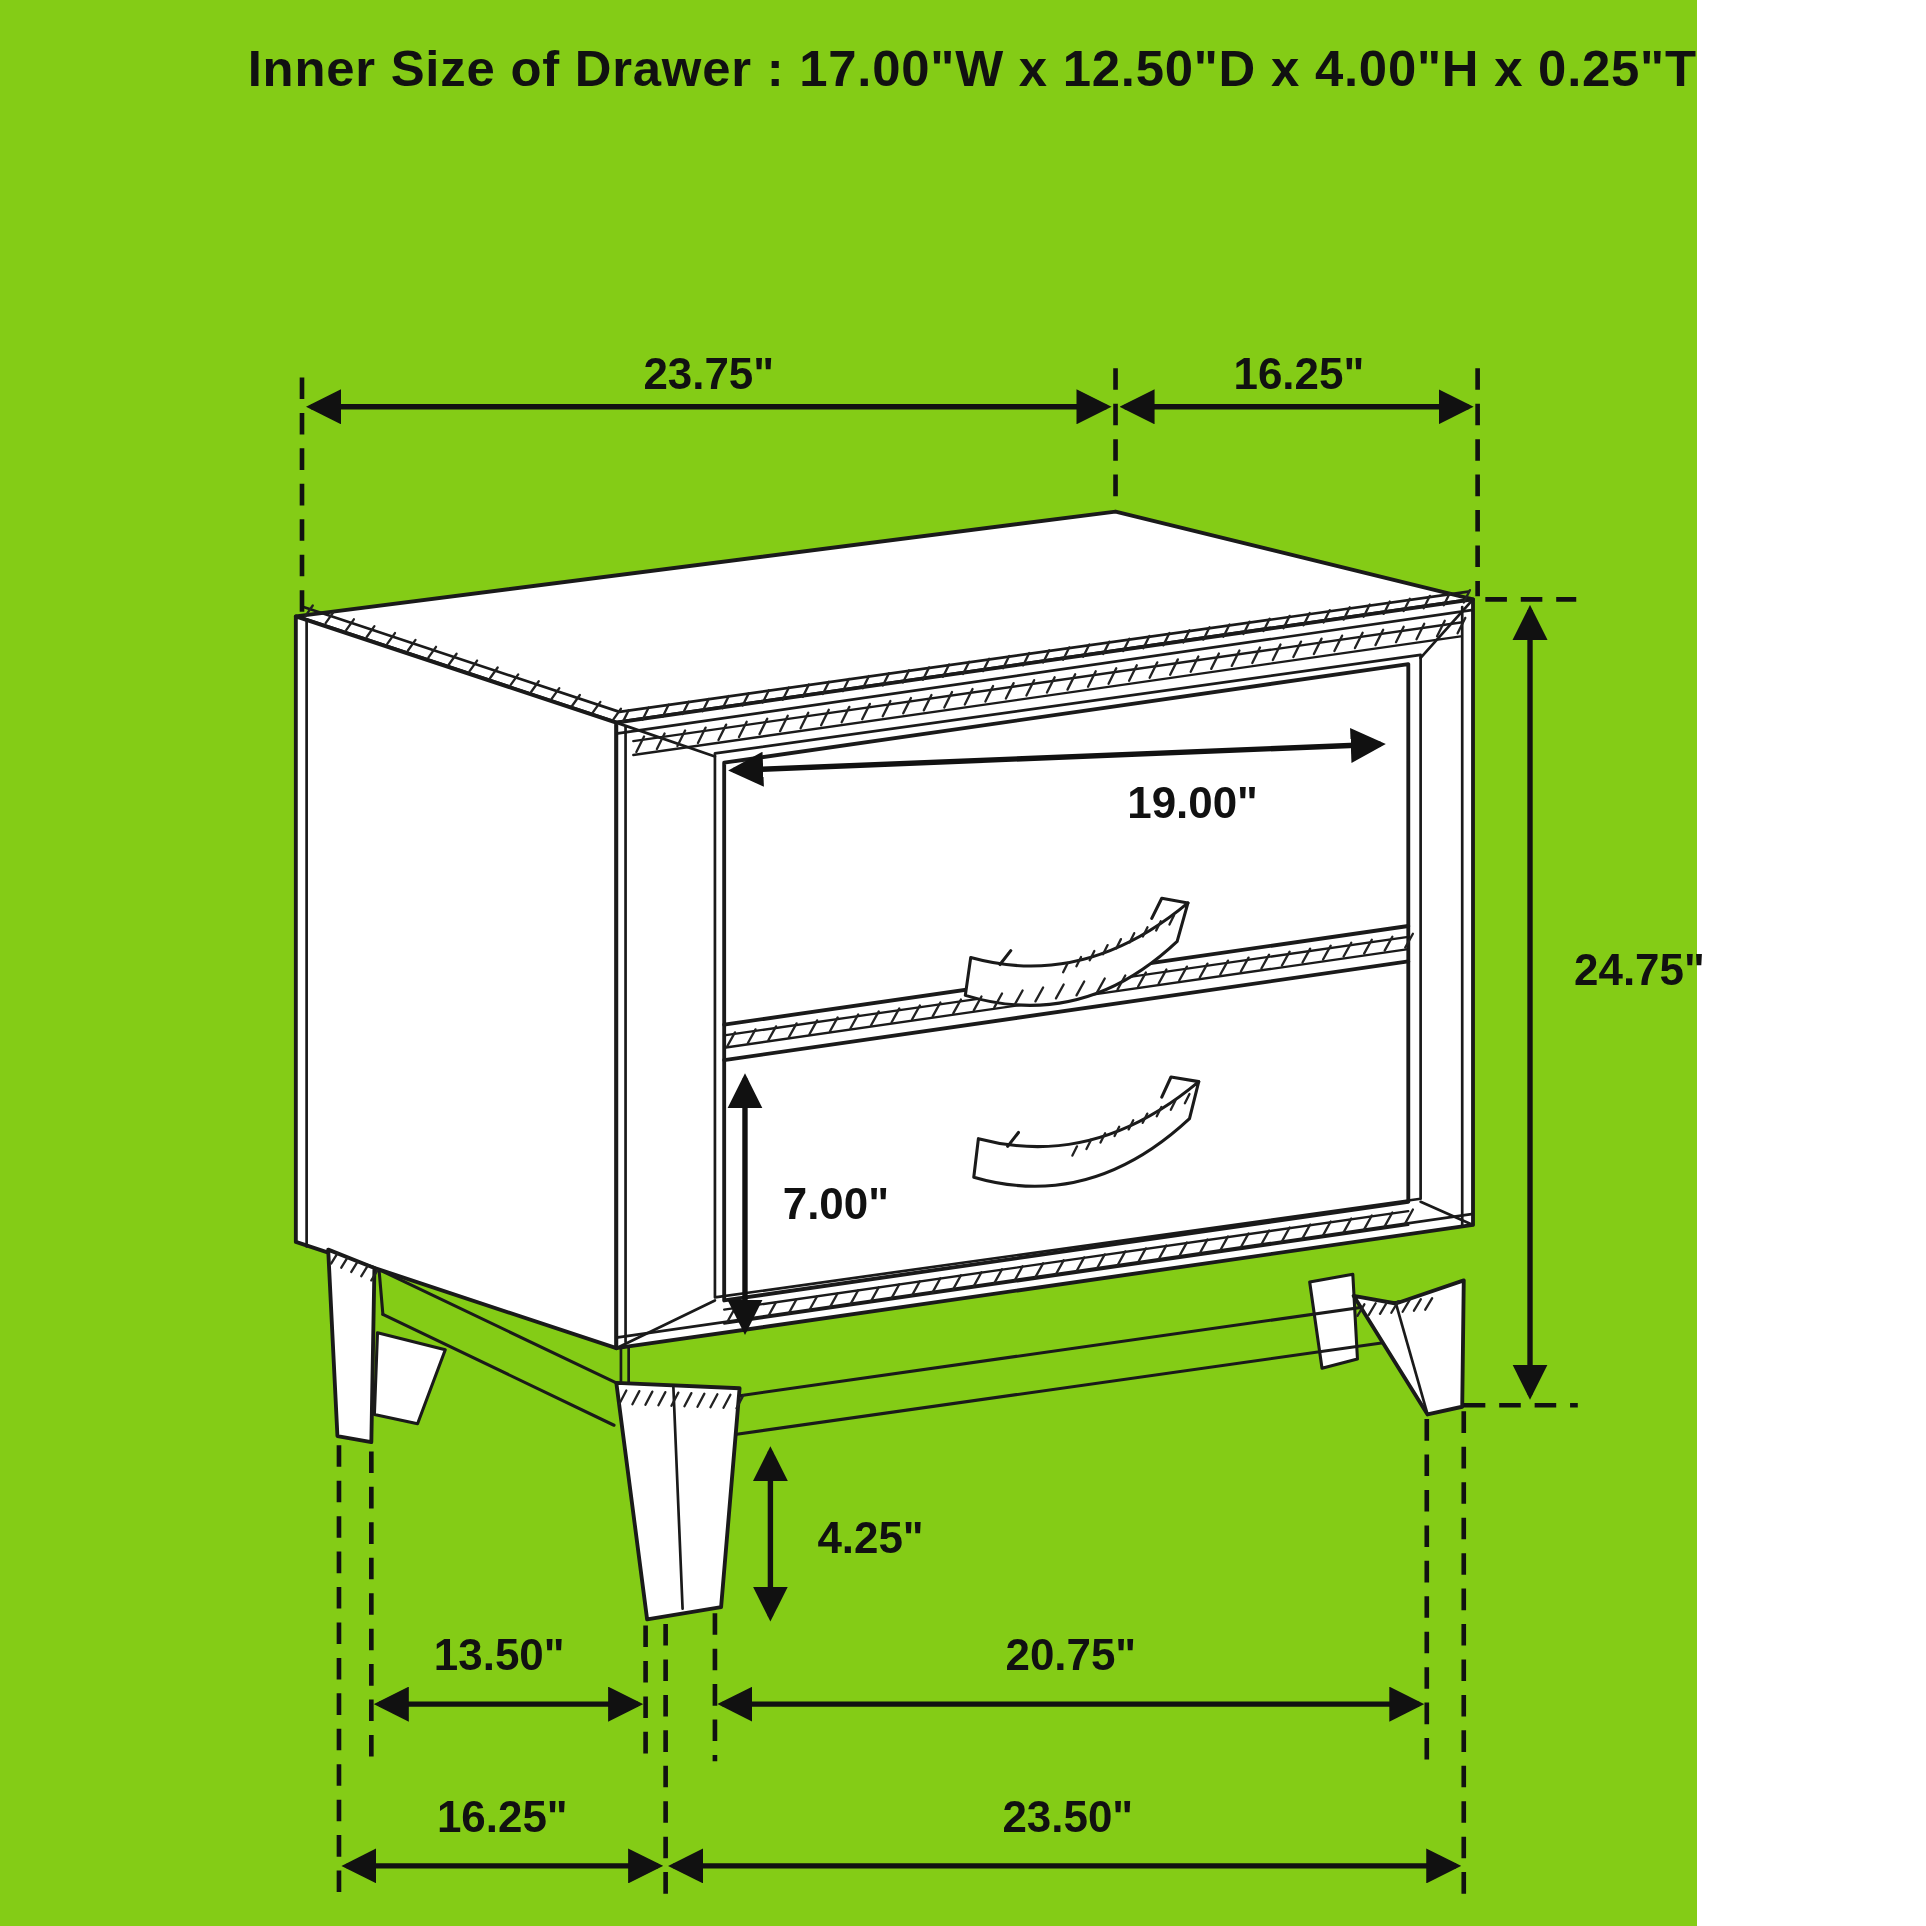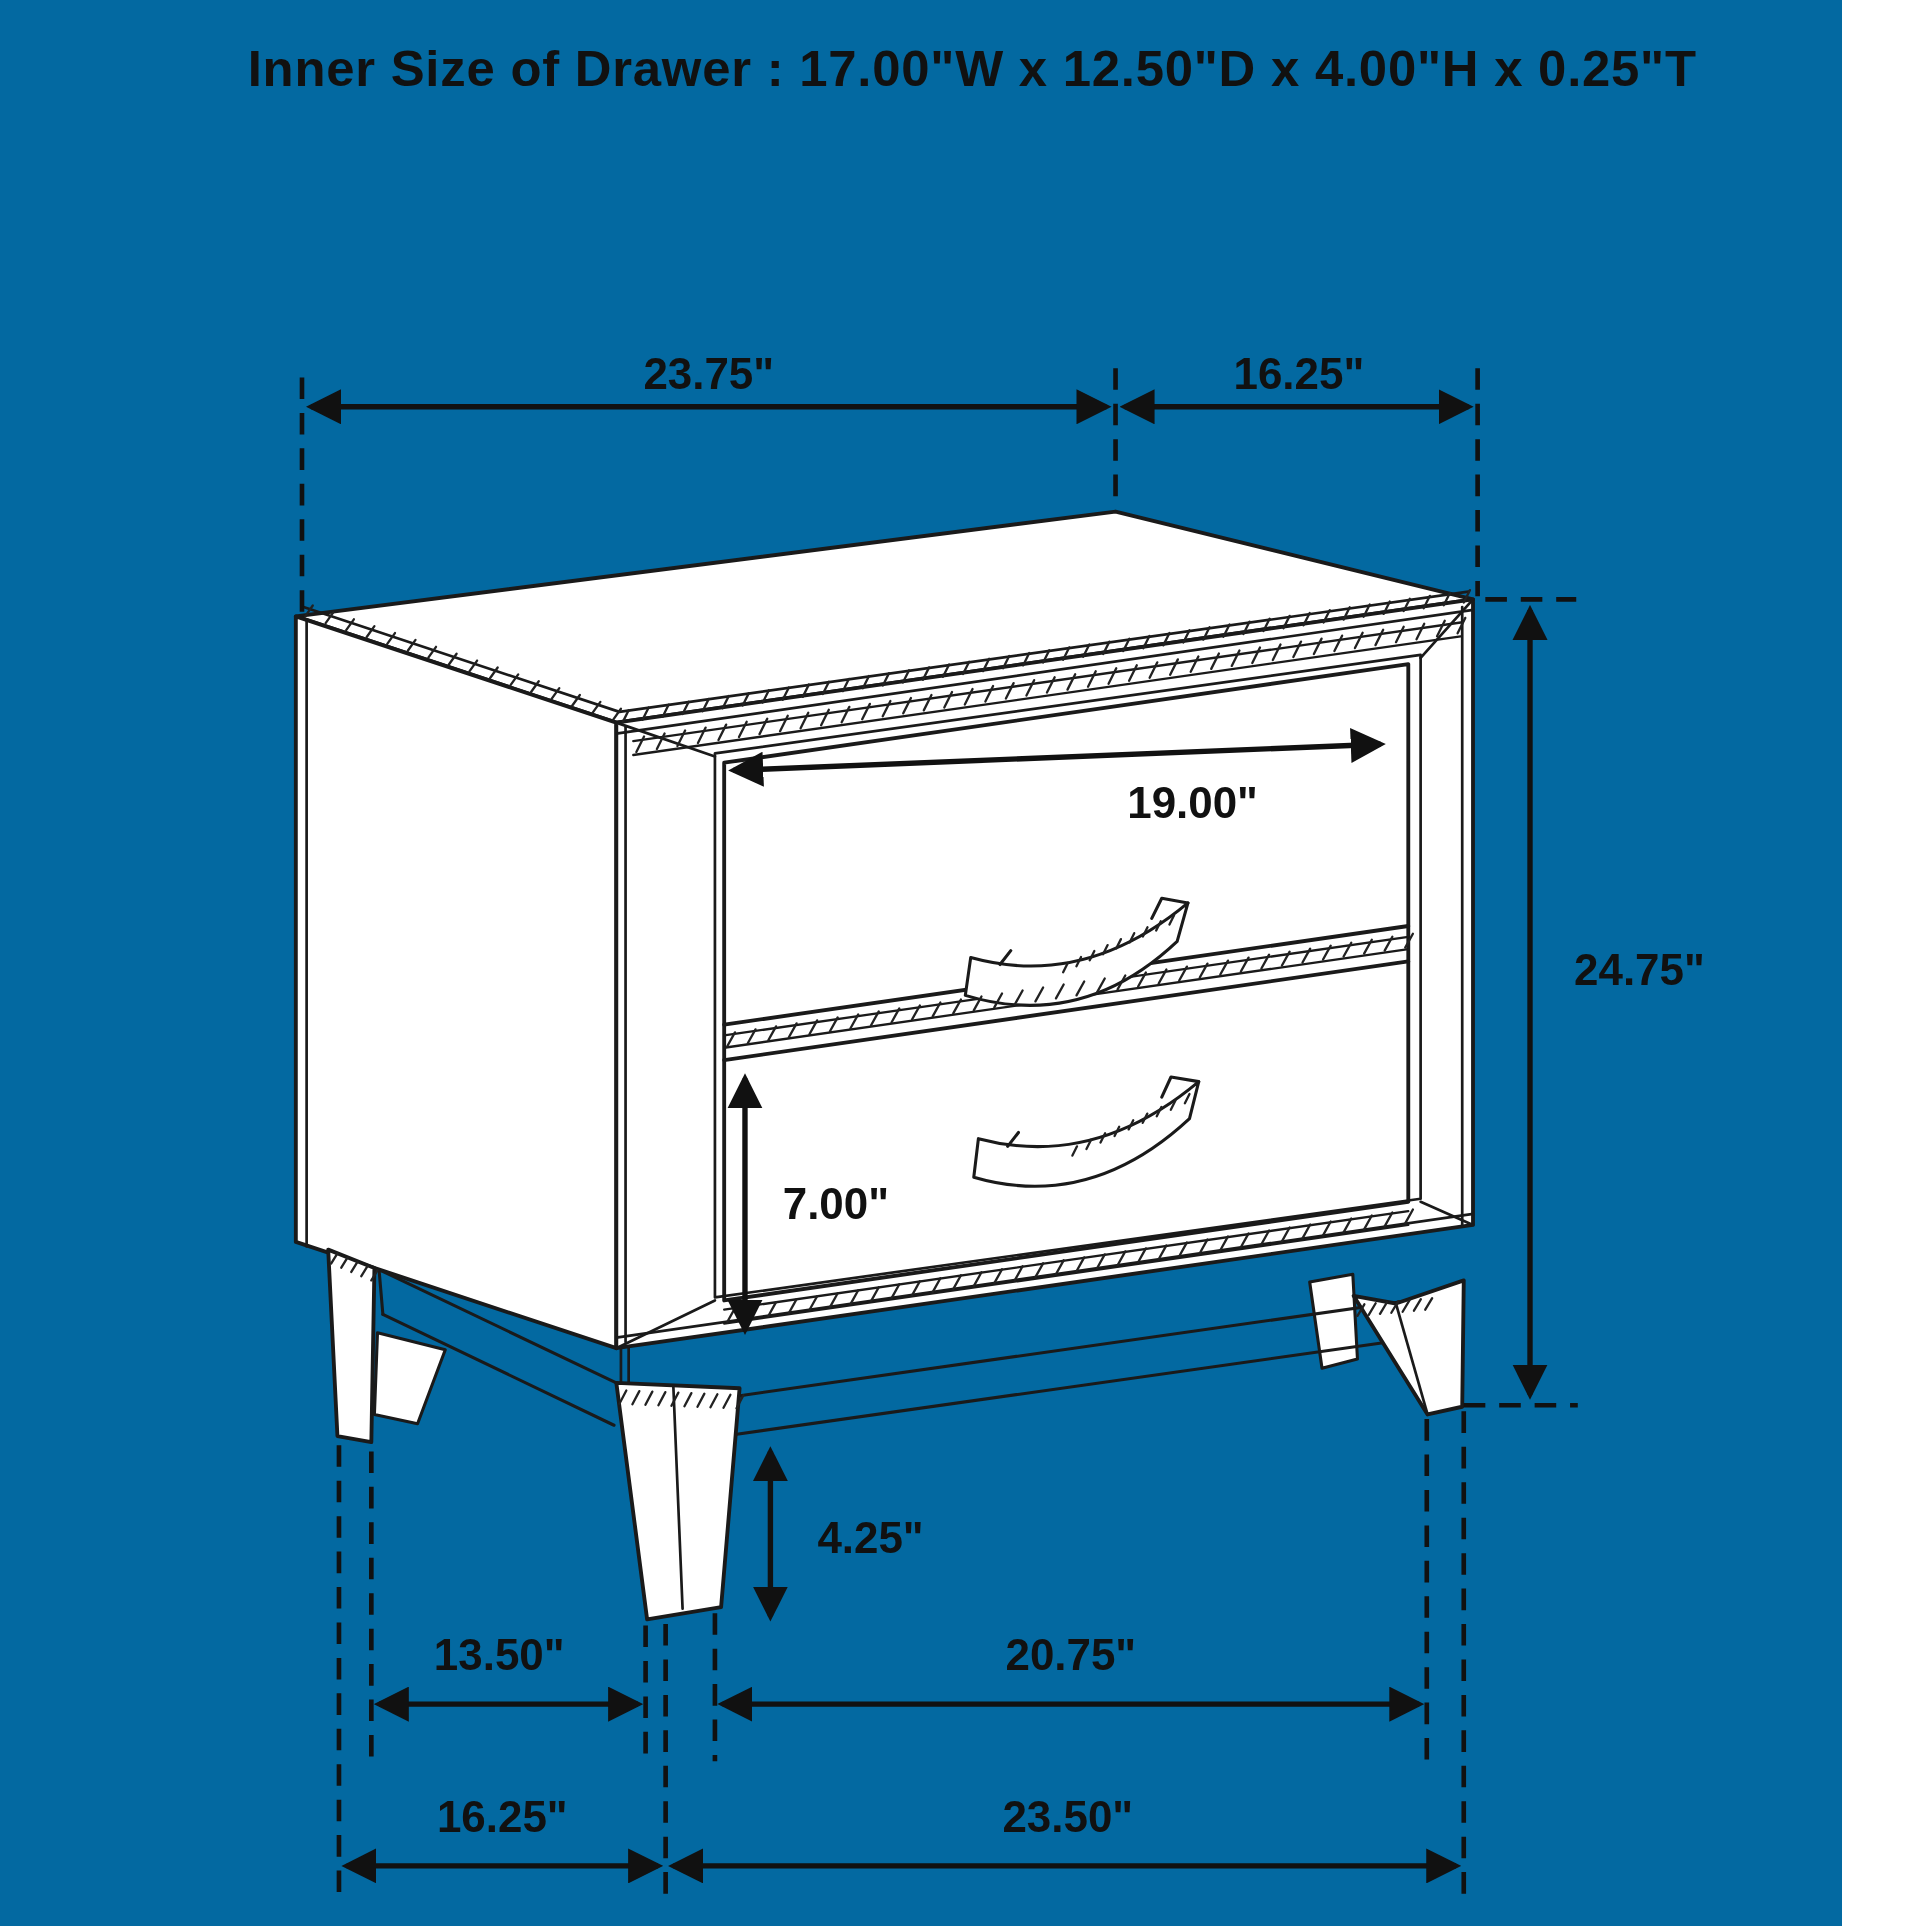--- a/index.html
+++ b/index.html
@@ -1,16 +1,16 @@
 <!DOCTYPE html>
 <html style="font-size:12.3px"><head>
 <meta charset="utf-8">
 <style>
   html,body{margin:0;padding:0;background:#ffffff;}
-  .page{width:1842px;height:1926px;position:relative;background:#0369a1;
+  .page{width:1697px;height:1926px;position:relative;background:#84cc16;
         font-family:"Liberation Sans", sans-serif;text-align:center;}
   svg{display:block;}
   text{font-family:"Liberation Sans", sans-serif;font-weight:bold;fill:#111;}
   .title{font-size:66px;letter-spacing:1px;}
   .dim{font-size:57px;}
 </style>
 </head>
 <body>
 
 <div class="page">

